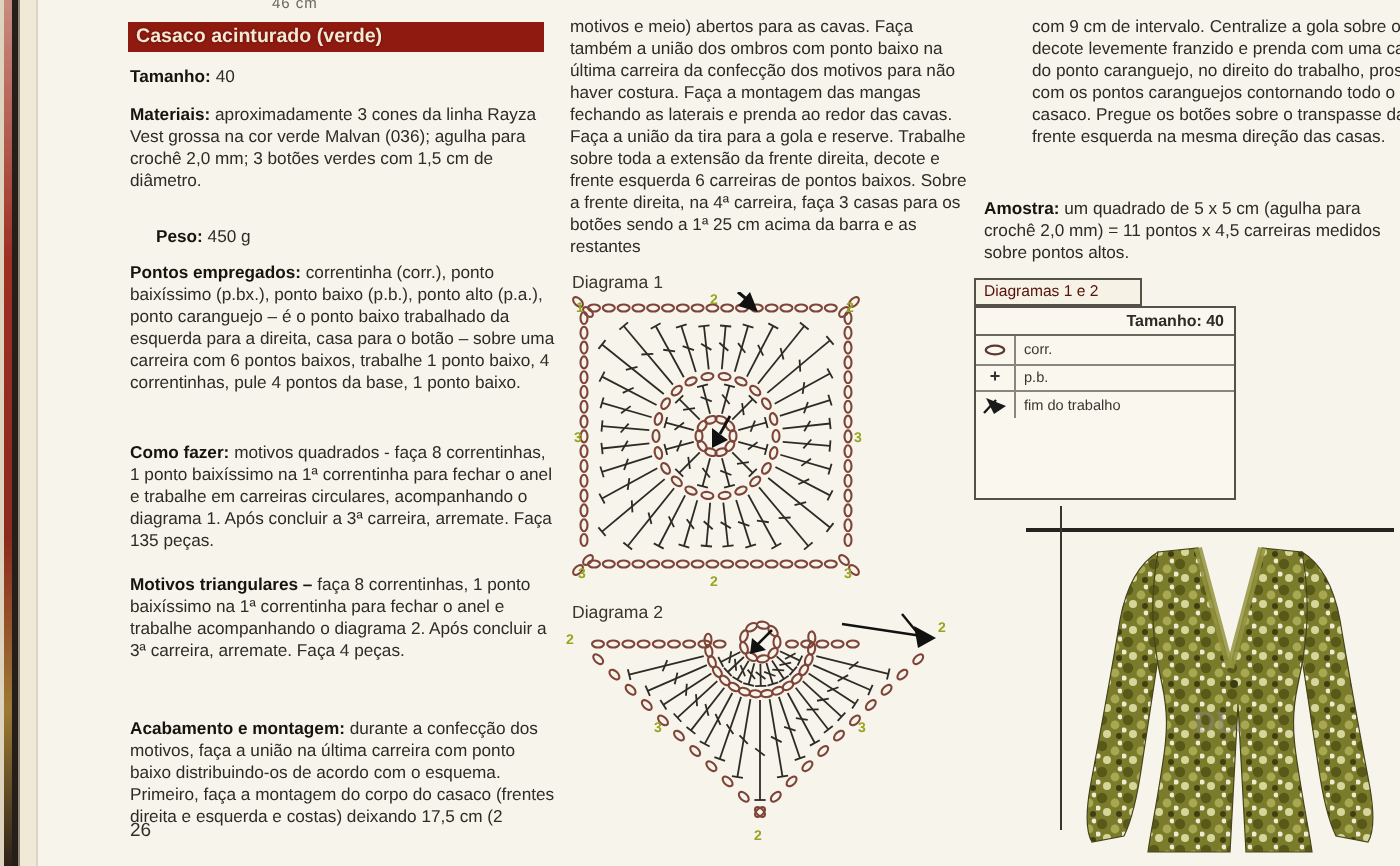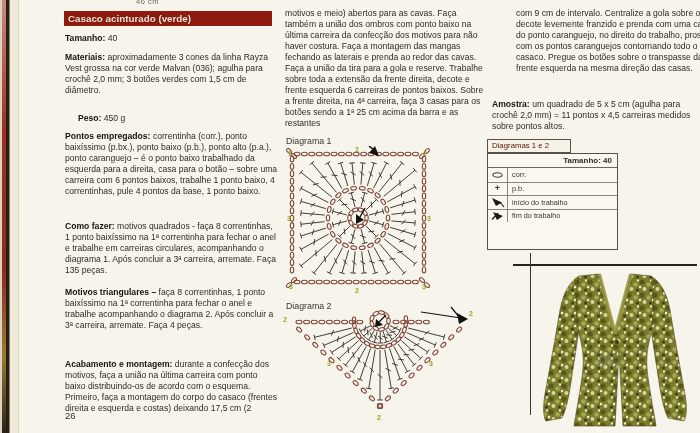--- a/index.html
+++ b/index.html
@@ -503,29 +503,20 @@
       </div>
       <div class="lrow">
         <div class="lsym">
           <span class="g-plus">+</span>
         </div>
         <div class="llab">p.b.</div>
       </div>
       <div class="lrow">
         <div class="lsym">
           <svg width="14" height="11" viewBox="0 0 14 11">
-            <path d="M1,1 L11,5.5 L5,9 Z" fill="#1a1a1a"></path>
-            <line x1="9" y1="5" x2="13" y2="10" stroke="#1a1a1a" stroke-width="1.2"></line>
-          </svg>
-        </div>
-        <div class="llab">início do trabalho</div>
-      </div>
-      <div class="lrow">
-        <div class="lsym">
-          <svg width="14" height="11" viewBox="0 0 14 11">
             <path d="M2,2 L12,6 L6,10 Z" fill="#1a1a1a"></path>
             <line x1="1" y1="9.5" x2="7" y2="3" stroke="#1a1a1a" stroke-width="1.2"></line>
           </svg>
         </div>
         <div class="llab">fim do trabalho</div>
       </div>
     </div>
 </div>
 
 <div class="abs croph"></div>

